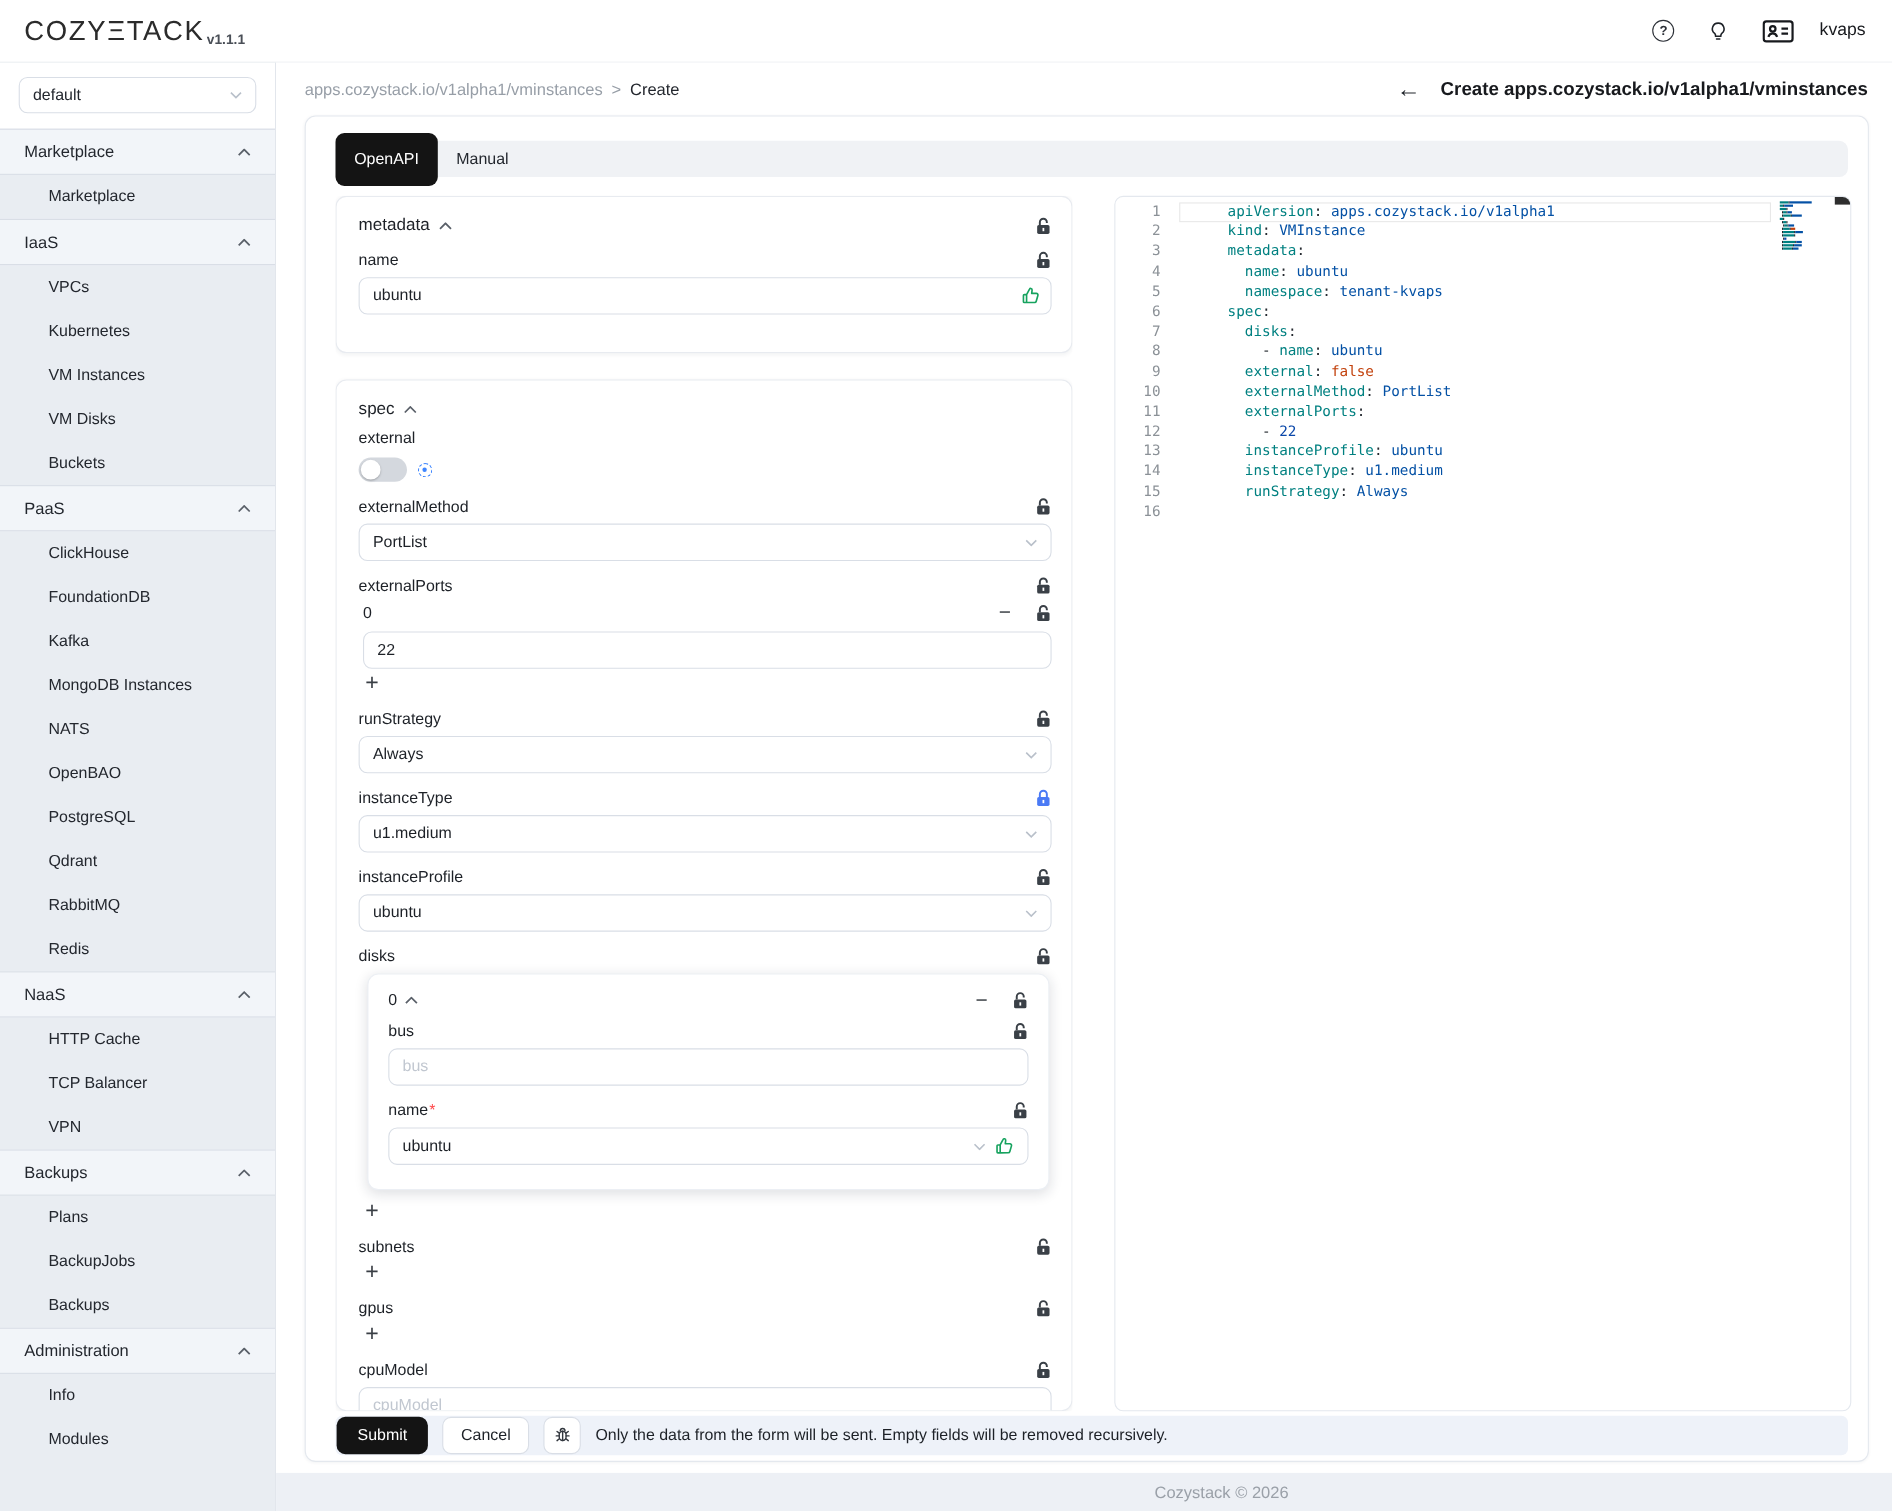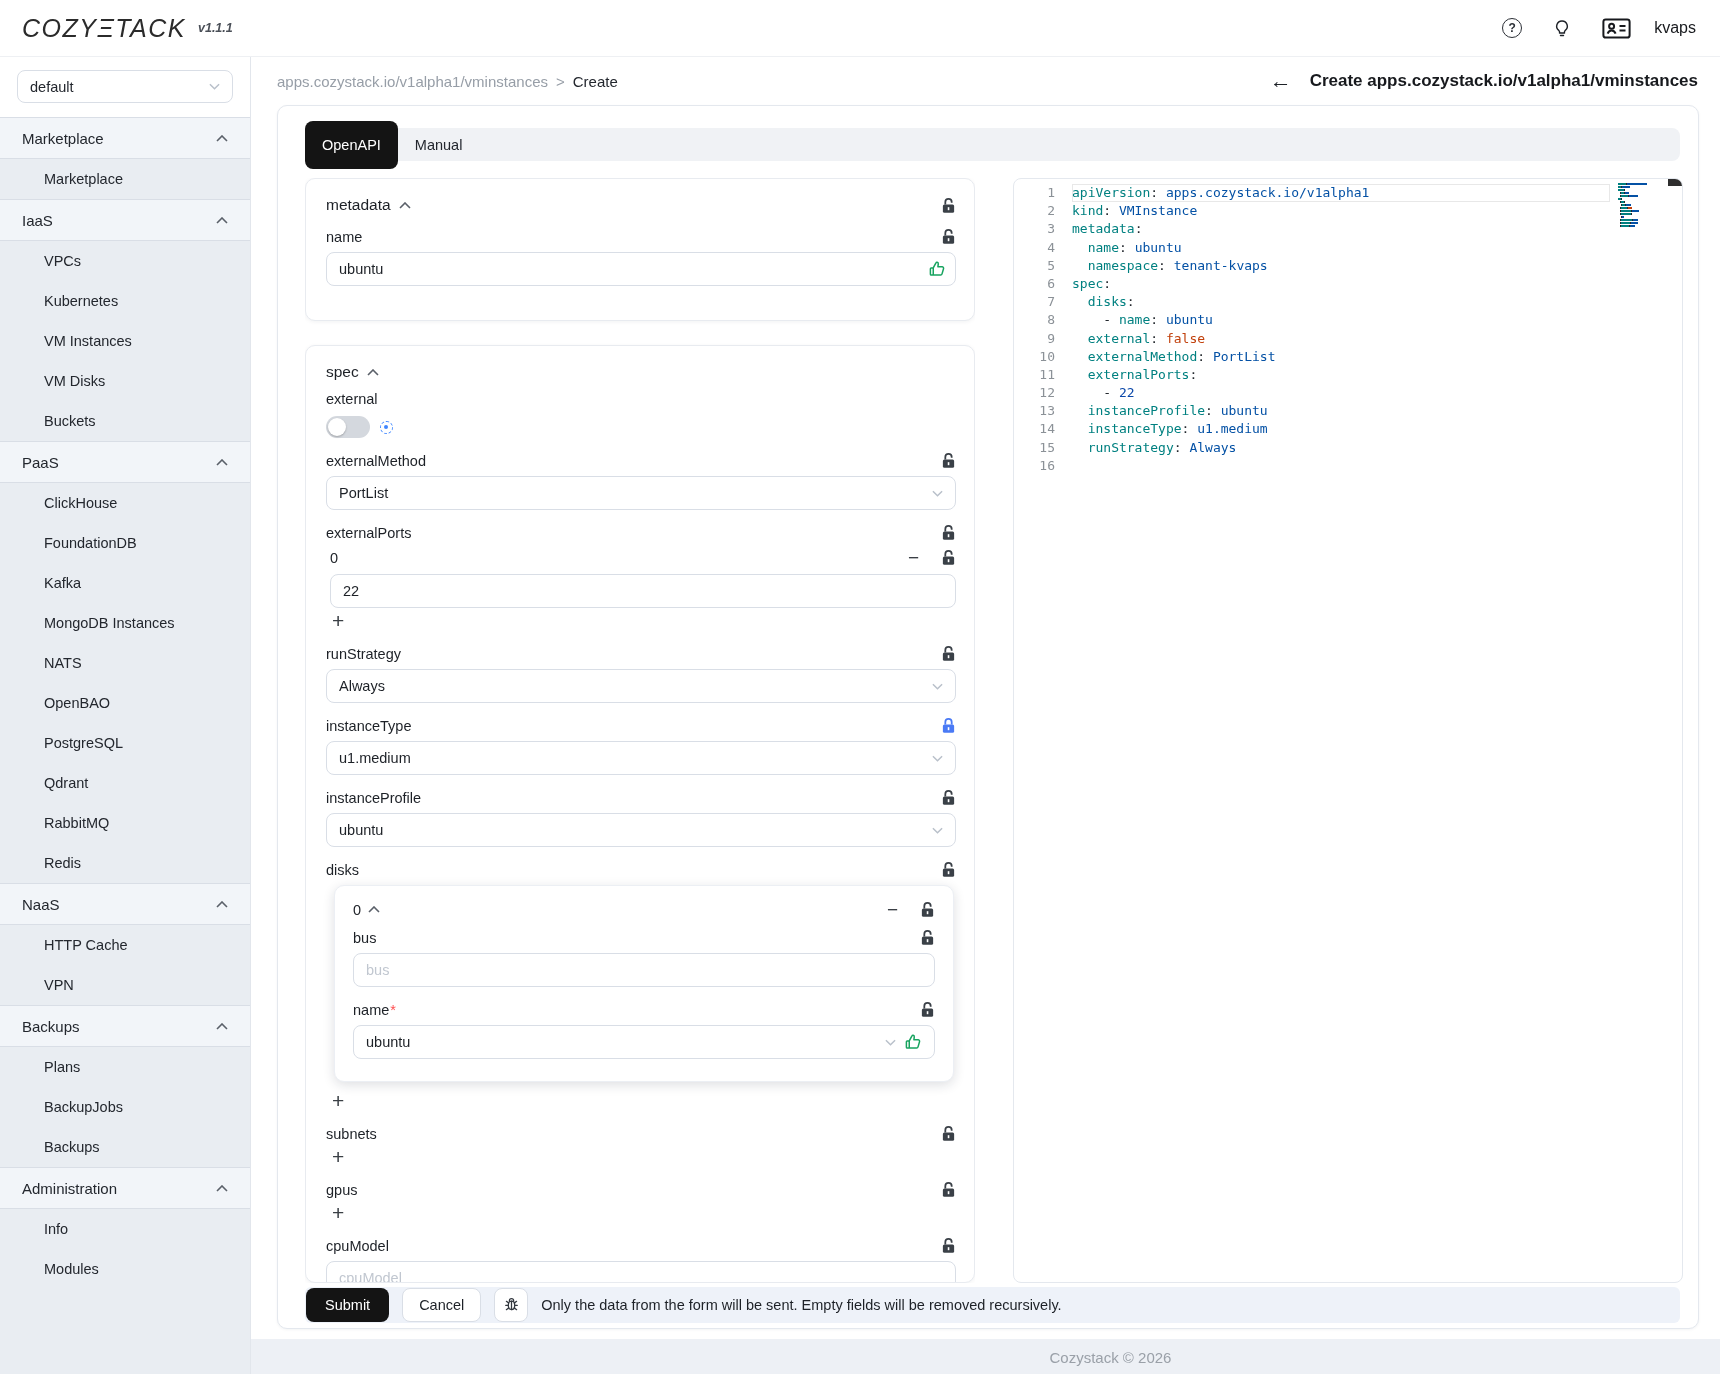--- a/index.html
+++ b/index.html
@@ -4,21 +4,21 @@
 <style>
   * { margin:0; padding:0; box-sizing:border-box; }
   html,body { width:1720px; height:1374px; overflow:hidden; }
   body { font-family:"Liberation Sans", sans-serif; background:#fff; color:#23272e; }
 
   .page { width:1720px; height:1374px; display:flex; flex-direction:column; }
 
   
   .top-header { height:57px; background:#fff; display:flex; align-items:center;
     justify-content:space-between; padding:0 24px 0 22px; border-bottom:1px solid #eef0f3; flex:0 0 auto; }
-  .logo-wrap { display:flex; align-items:center; gap:12px;font-style:italic; }
+  .logo-wrap { display:flex; align-items:flex-end; gap:2px; }
   .logo { font-size:25px; font-weight:500; letter-spacing:1.5px; color:#2b2b2b; }
   .version { font-size:12.5px; font-weight:700; color:#4a4f57; }
   .header-right { display:flex; align-items:center; gap:30px; }
   .icon-btn { display:flex; align-items:center; justify-content:center; cursor:pointer; background:none; border:none; }
   .help-circle { width:20px; height:20px; border:1.6px solid #2b2f36; border-radius:50%;
     display:flex; align-items:center; justify-content:center; font-size:12px; font-weight:700; color:#2b2f36; }
   .user-chip { display:flex; align-items:center; gap:23px; font-size:16px; color:#17191d; }
 
   
   .body-row { flex:1 1 auto; display:flex; min-height:0; }
@@ -90,21 +90,21 @@
     padding:14px 18px 20px 18px; margin:2px 2px 8px 8px; }
   .sub-head { display:flex; align-items:center; justify-content:space-between; margin-bottom:10px; }
   .sub-index { font-size:14.5px; color:#1d2127; display:flex; align-items:center; gap:7px; cursor:pointer; }
 
   
   .editor { width:670px; flex:0 0 auto; border:1px solid #e4e8ee; border-radius:8px; position:relative;
     background:#fff; overflow:hidden; font-family:"DejaVu Sans Mono","Liberation Mono",monospace; }
   .code-area { padding-top:5px; }
   .code-row { display:flex; height:18.2px; line-height:18.2px; font-size:13px; white-space:pre; position:relative; }
   .gutter { width:58px; flex:0 0 auto; text-align:right; padding-right:17px; color:#8b9197; }
-  .code { color:#24292f; }
+  .code { color:#24292f;margin-left:44px; }
   .tk-key { color:#008080; }
   .tk-str { color:#0451a5; }
   .tk-bool { color:#c2410c; }
   .tk-num { color:#0a47a9; }
   .tk-punc { color:#24292f; }
   .cur-line-box { position:absolute; left:58px; right:72px; top:5px; height:18px; border:1px solid #e8e8e8; }
   .minimap { position:absolute; top:4px; right:16px; width:48px; }
   .mm-row { height:2px; margin-bottom:1px; display:flex; }
   .mm-seg { height:2px; display:inline-block; background:currentColor; }
   .scroll-thumb { position:absolute; top:0; right:0; width:14px; height:7px; background:#2e2e2e; }
@@ -203,20 +203,21 @@
           <div class="sb-item">Qdrant</div>
           <div class="sb-item">RabbitMQ</div>
           <div class="sb-item">Redis</div>
           <div class="sb-group">
             <span>NaaS</span>
             <svg class="caret" viewBox="0 0 12 7">
               <polyline points="1,6 6,1 11,6"></polyline>
             </svg>
           </div>
           <div class="sb-item">HTTP Cache</div>
+          <div class="sb-item">TCP Balancer</div>
           <div class="sb-item">VPN</div>
           <div class="sb-group">
             <span>Backups</span>
             <svg class="caret" viewBox="0 0 12 7">
               <polyline points="1,6 6,1 11,6"></polyline>
             </svg>
           </div>
           <div class="sb-item">Plans</div>
           <div class="sb-item">BackupJobs</div>
           <div class="sb-item">Backups</div>

